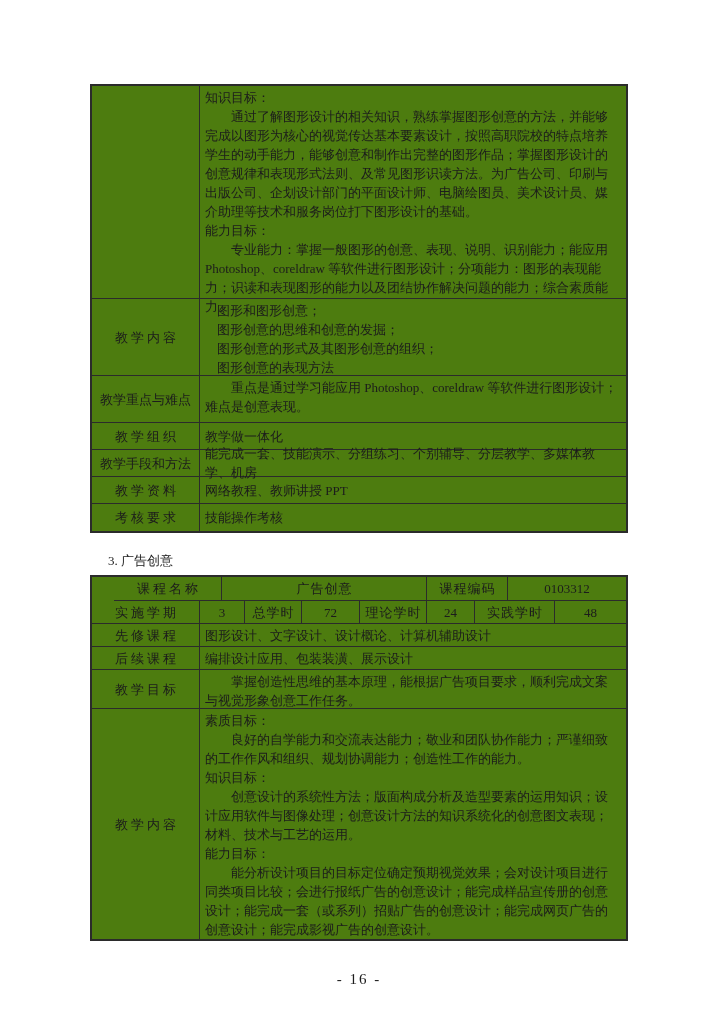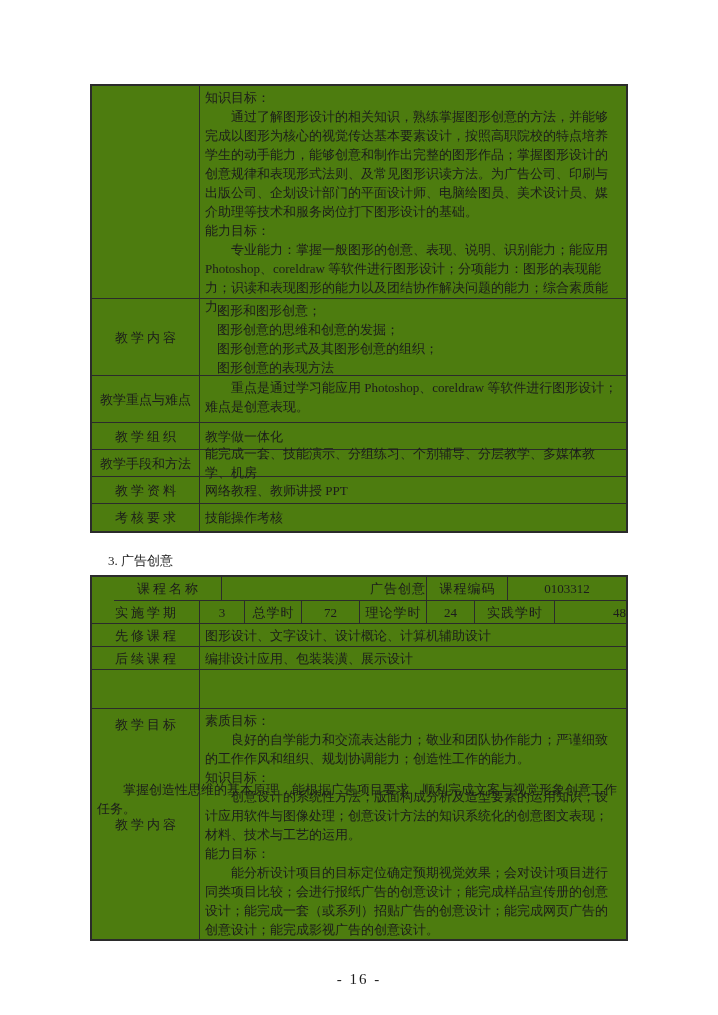--- a/index.html
+++ b/index.html
@@ -28,30 +28,30 @@
   .vcenter{display:flex;align-items:center;}
   .num{display:flex;align-items:center;justify-content:center;}
   .para{text-indent:2em;}
   .list-lines{padding-left:17px;}
   .t1r1{height:213px;}
   .t1r2{height:77px;}
   .t1r3{height:47px;}
   .t1r4,.t1r5,.t1r6,.t1r7{height:27px;}
   .t2r1{height:24px;margin-left:22px;}
   .t2r2,.t2r3,.t2r4{height:23px;}
-  .t2r5{height:39px;flex-direction:column;}
+  .t2r5{height:39px;}
   .t2r6{height:230px;}
   .w45{flex:0 0 45px;}
   .w57{flex:0 0 57px;}
   .w58{flex:0 0 58px;}
   .w67{flex:0 0 67px;}
   .w48{flex:0 0 48px;}
   .w80{flex:0 0 80px;}
   .w81{flex:0 0 81px;}
-  .flex1{flex:1;justify-content:flex-end;}
+  .flex1{flex:1;}
   .mt84{margin-top:84px;}
   .heading{
     margin:18px 0 5px 108px;font-size:13px;line-height:19px;
   }
   .footer{
     margin-top:30px;text-align:center;font-size:15px;letter-spacing:2px;
   }
 </style>
 </head>
 <body>

